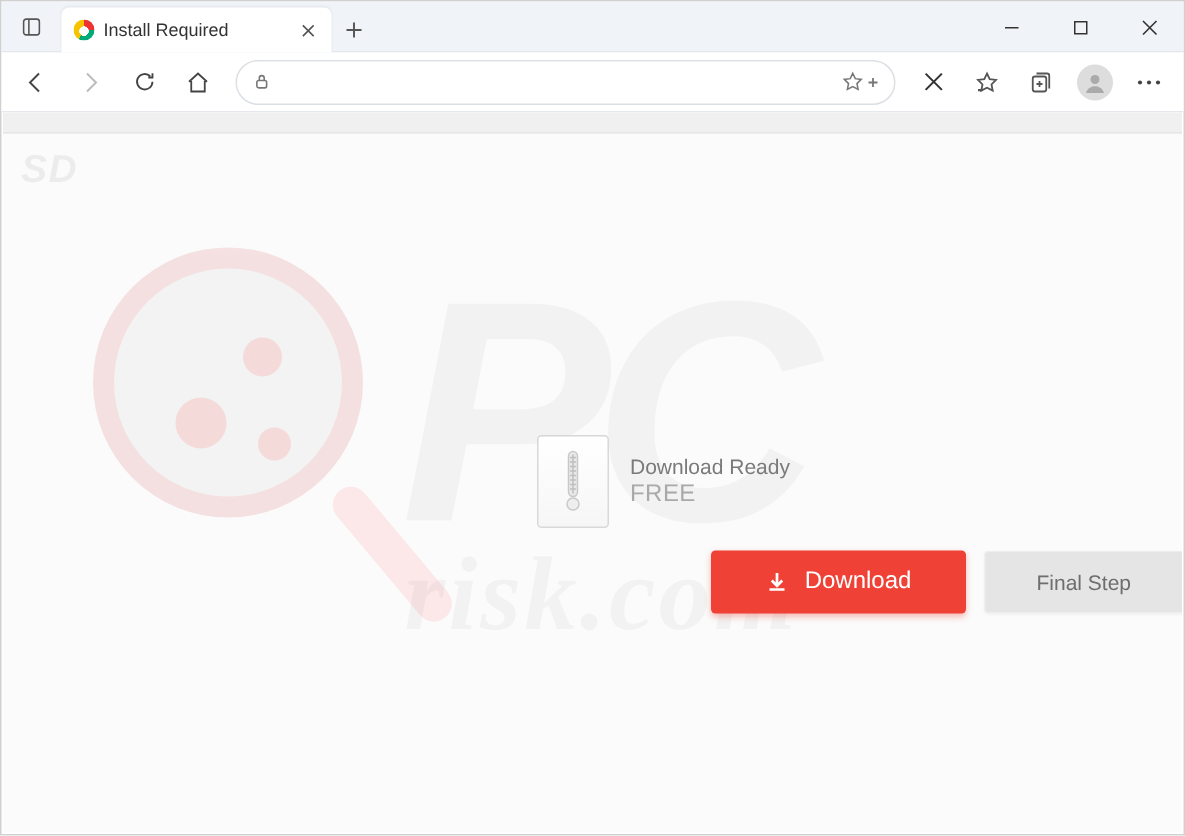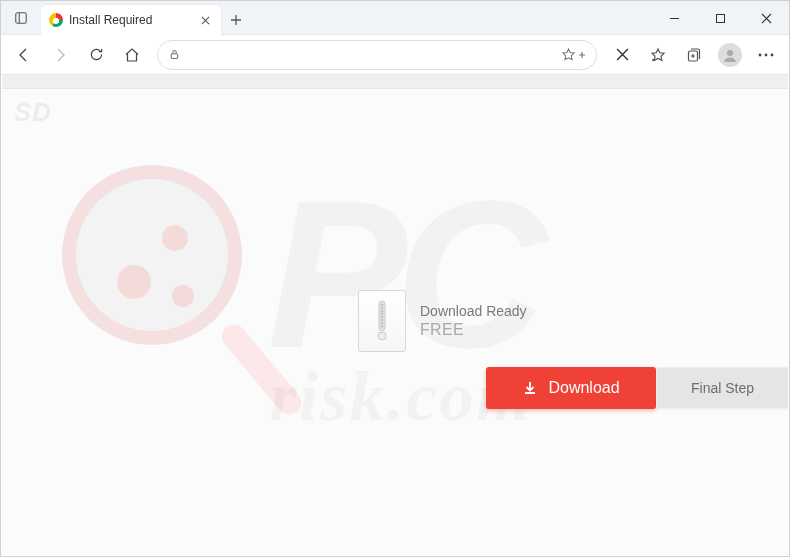--- a/index.html
+++ b/index.html
@@ -54,21 +54,21 @@
 .mag .handle { position:absolute; width:24px; height:110px; left:155px; top:170px; background:rgba(255,87,87,0.13); border-radius:12px; transform:rotate(-40deg); transform-origin:top left; }
 
 
 .dlcard { position:absolute; right:220px; top:215px; width:210px; display:flex; align-items:center; gap:14px; }
 .thumb { width:48px; height:62px; border:1px solid #d8d8d8; border-radius:3px; background:linear-gradient(#fff,#f6f6f6); display:flex; align-items:center; justify-content:center; }
 .thumb svg { width:18px; height:44px; }
 .dlcard .txt .t1 { font-size:14px; color:#7a7a7a; }
 .dlcard .txt .t2 { font-size:16px; color:#a9a9a9; margin-top:2px; letter-spacing:0.3px; }
 
 
-.btnrow { position:absolute; right:0; top:292px; display:flex; align-items:stretch;padding-left:45px; }
+.btnrow { position:absolute; right:0; top:292px; display:flex; gap:12px; align-items:stretch;padding-left:45px; }
 .btn-dl { width:170px; height:42px; background:#ef4136; color:#fff; border:none; border-radius:3px; display:flex; align-items:center; justify-content:center; gap:10px; font-size:16px; cursor:pointer; box-shadow:0 2px 4px rgba(239,65,54,0.35); }
 .btn-dl svg { width:16px; height:16px; }
 .btn-final { width:132px; height:42px; background:#e5e5e5; border:1px solid #eee; border-right:none; border-radius:3px 0 0 3px; color:#6e6e6e; font-size:14px; display:flex; align-items:center; justify-content:center; cursor:pointer; box-shadow:0 1px 2px rgba(0,0,0,0.04); }
 
 svg { display:block; }
 </style>
 </head>
 <body>
 
 <div class="window">

